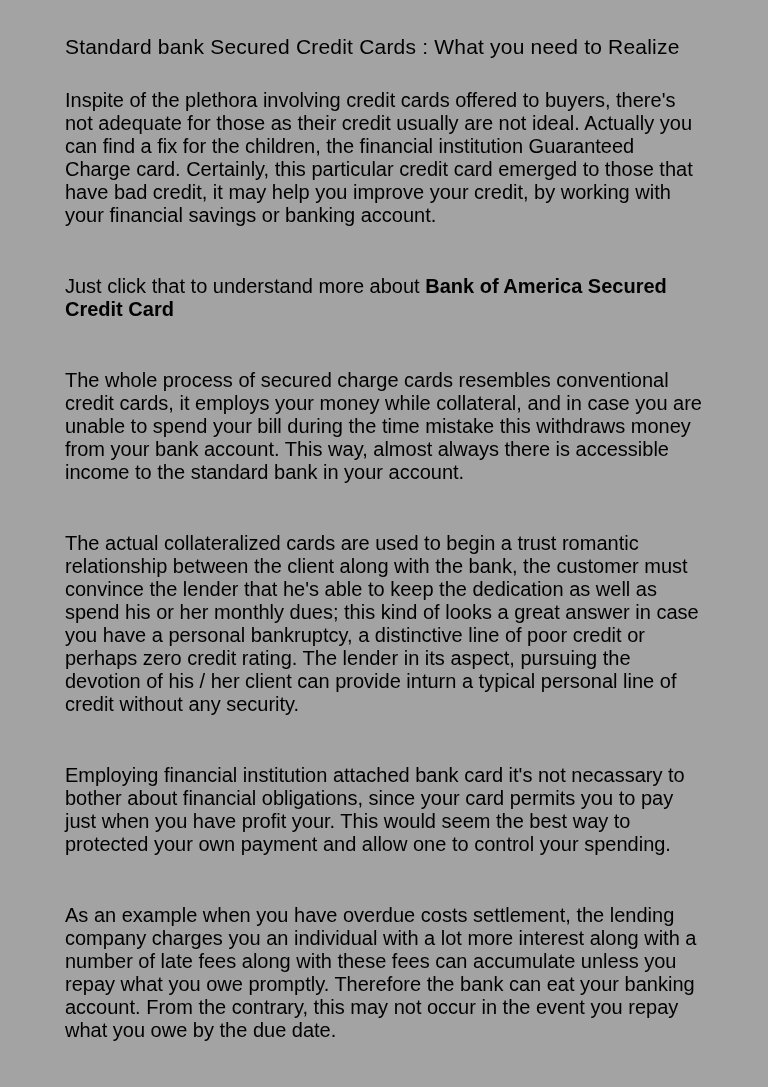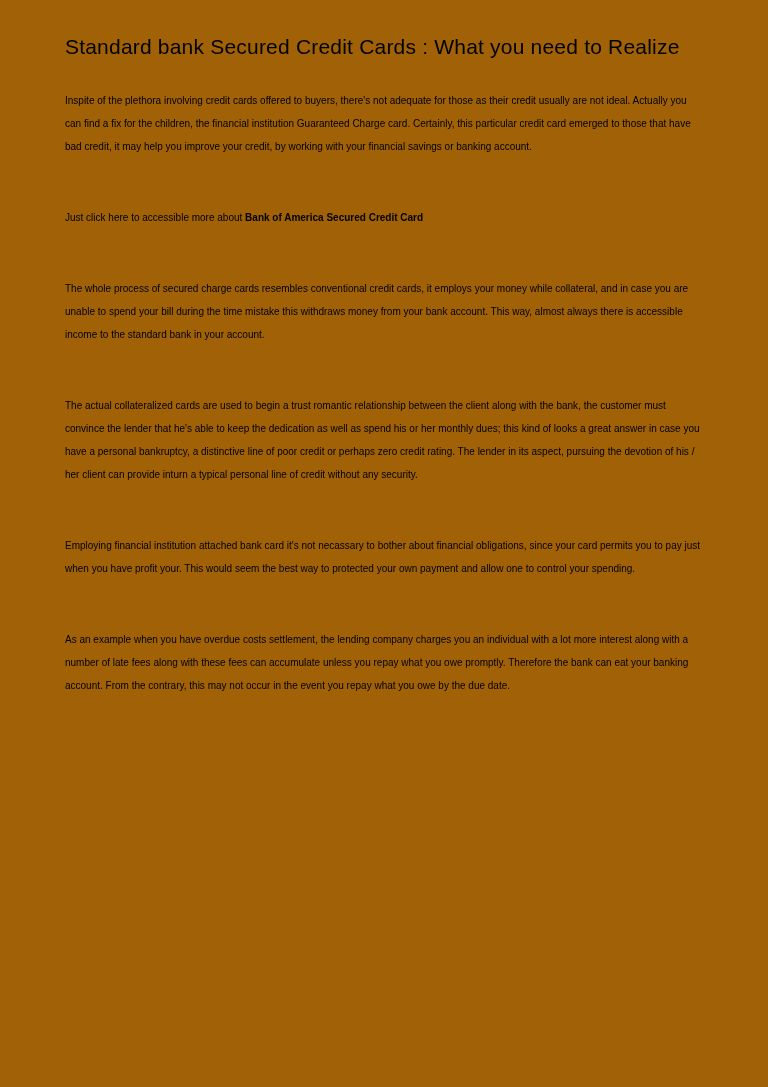--- a/index.html
+++ b/index.html
@@ -11,53 +11,53 @@
     width: 768px;
     height: 1087px;
     overflow: hidden;
     font-family: "Liberation Sans", "DejaVu Sans", sans-serif;
     color: #000000;
   }
   .page {
     box-sizing: border-box;
     width: 768px;
     height: 1087px;
-    background: #a16207;
+    background: #a3a3a3;
     padding: 35px 63px 0 65px;
   }
   h1.doc-title {
     margin: 0 0 30px 0;
     max-width: 620px;
     font-size: 21px;
     line-height: 24px;
     font-weight: 400;
     letter-spacing: 0.2px;
     color: #000000;
   }
   p.doc-paragraph {
     margin: 0 0 48px 0;
     max-width: 640px;
-    font-size: 10px;
+    font-size: 20px;
     line-height: 23px;
     font-weight: 400;
     color: #000000;
   }
   p.doc-paragraph strong {
     font-weight: 700;
   }
 </style>
 </head>
 <body>
 
 <div class="page">
   <h1 class="doc-title">Standard bank Secured Credit Cards : What you need to Realize</h1>
 
   <p class="doc-paragraph">Inspite of the plethora involving credit cards offered to buyers, there's not adequate for those as their credit usually are not ideal. Actually you can find a fix for the children, the financial institution Guaranteed Charge card. Certainly, this particular credit card emerged to those that have bad credit, it may help you improve your credit, by working with your financial savings or banking account.</p>
 
-  <p class="doc-paragraph"><span>Just click here to accessible more about </span><strong>Bank of America Secured Credit Card</strong></p>
+  <p class="doc-paragraph"><span>Just click that to understand more about </span><strong>Bank of America Secured Credit Card</strong></p>
 
   <p class="doc-paragraph">The whole process of secured charge cards resembles conventional credit cards, it employs your money while collateral, and in case you are unable to spend your bill during the time mistake this withdraws money from your bank account. This way, almost always there is accessible income to the standard bank in your account.</p>
 
   <p class="doc-paragraph">The actual collateralized cards are used to begin a trust romantic relationship between the client along with the bank, the customer must convince the lender that he's able to keep the dedication as well as spend his or her monthly dues; this kind of looks a great answer in case you have a personal bankruptcy, a distinctive line of poor credit or perhaps zero credit rating. The lender in its aspect, pursuing the devotion of his / her client can provide inturn a typical personal line of credit without any security.</p>
 
   <p class="doc-paragraph">Employing financial institution attached bank card it's not necassary to bother about financial obligations, since your card permits you to pay just when you have profit your. This would seem the best way to protected your own payment and allow one to control your spending.</p>
 
 
   <p class="doc-paragraph">As an example when you have overdue costs settlement, the lending company charges you an individual with a lot more interest along with a number of late fees along with these fees can accumulate unless you repay what you owe promptly. Therefore the bank can eat your banking account. From the contrary, this may not occur in the event you repay what you owe by the due date.</p>
 </div>

